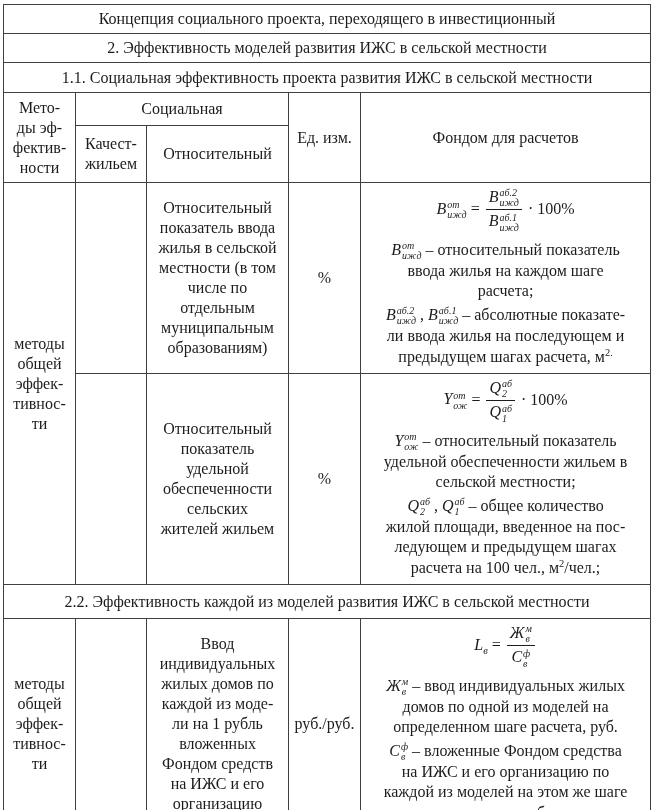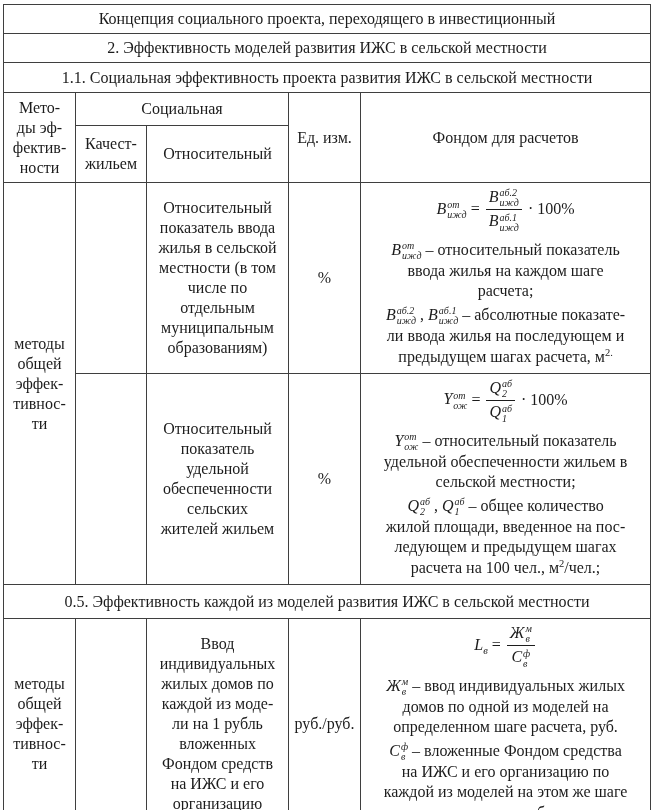--- a/index.html
+++ b/index.html
@@ -188,21 +188,21 @@
                 <span class="msup">аб</span>
                 <span class="msub">2</span>
               </span></span> , <span class="mvar"><span class="mbase">Q</span><span class="mstack">
                 <span class="msup">аб</span>
                 <span class="msub">1</span>
               </span></span> – общее количество<br>жилой площади, введенное на пос-<br>ледующем и предыдущем шагах<br>расчета на 100 чел., м<sup>2</sup>/чел.;</div>
         </td>
   </tr>
 
   <tr class="r-s12">
-    <td colspan="5">0.5. Эффективность каждой из моделей развития ИЖС в сельской местности</td>
+    <td colspan="5">2.2. Эффективность каждой из моделей развития ИЖС в сельской местности</td>
   </tr>
 
   <tr class="r-d3">
     <td class="prelines">методы
 общей
 эффек-
 тивнос-
 ти</td>
     <td></td>
     <td class="prelines">Ввод

